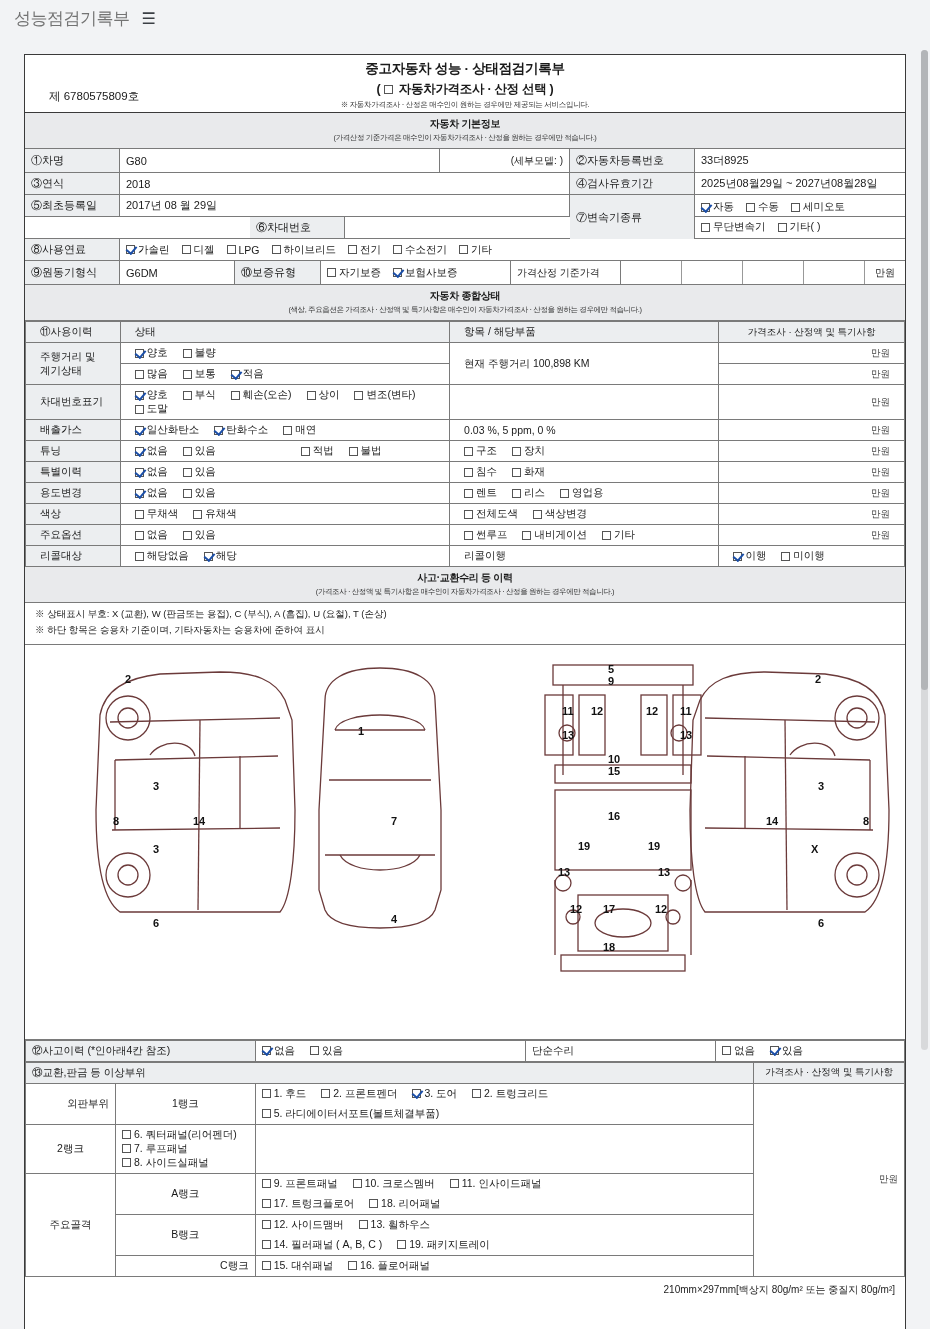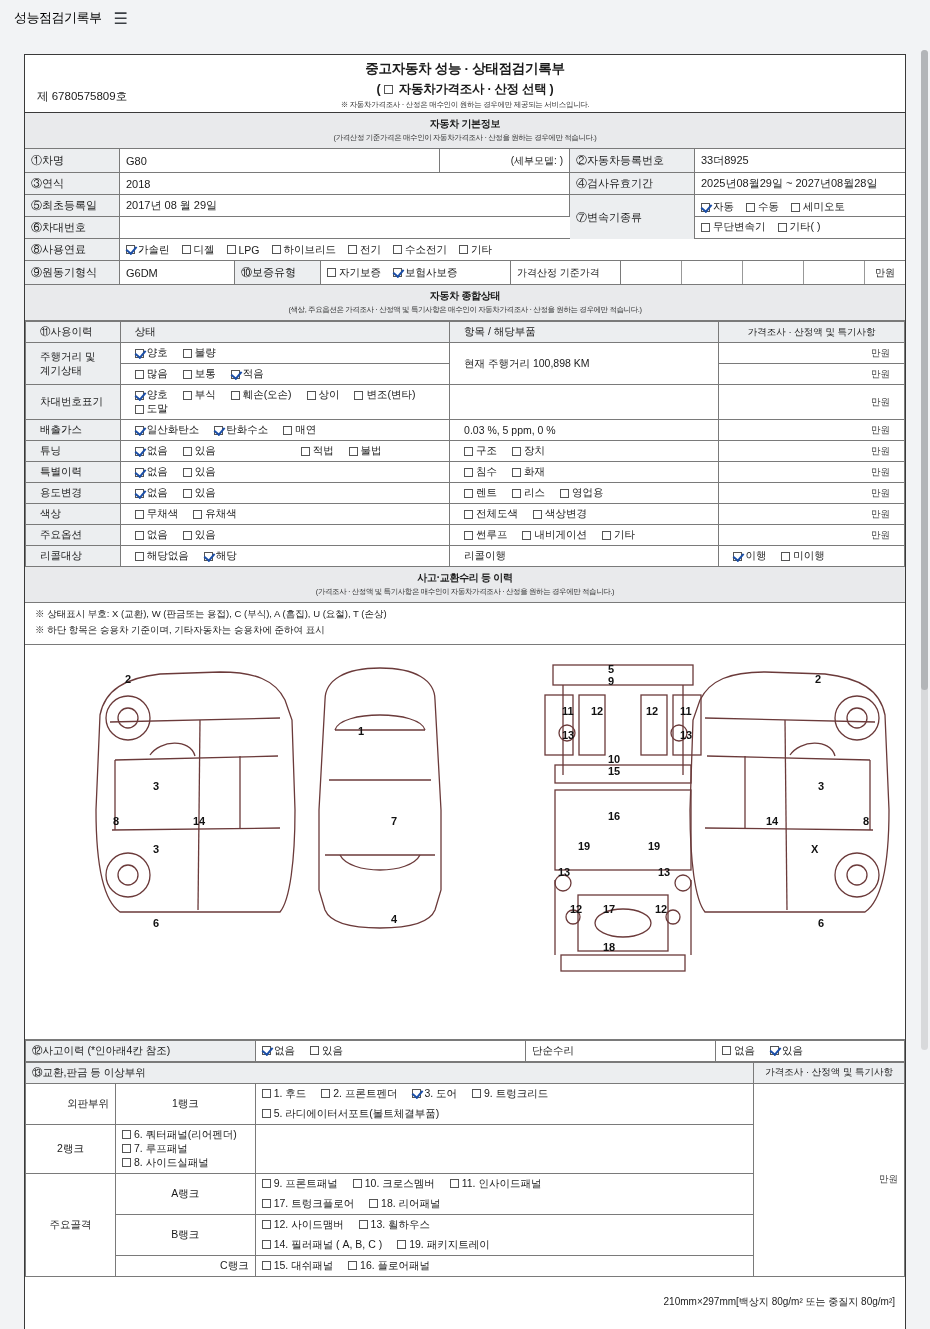--- a/index.html
+++ b/index.html
@@ -10,38 +10,38 @@
     font-family:"Liberation Sans", sans-serif;
     color:#1a1a1a;
     font-size:11px;
     overflow:hidden;
   }
   
   .topbar {
     height:36px; display:flex; align-items:center;
     padding:0 14px; gap:12px; background:#f2f3f5;
   }
-  .topbar .title { font-size:13px; color:#000000; letter-spacing:-0.5px; }
+  .topbar .title { font-size:17px; color:#737373; letter-spacing:-0.5px; }
   .hamburger { font-size:16px; color:#3b3f44; cursor:pointer; }
 
   
   .sheet {
     position:absolute; left:24px; top:54px;
     width:882px; height:1315px;
     background:#ffffff;
     border:1px solid #3a3a3a;
     overflow:hidden;
   }
   .row { display:flex; }
-  .bb { border-bottom:1px solid #7a7a7a; }
+  .bb { border-bottom:1px solid #7a7a7a;justify-content:center; }
   .br { border-right:1px solid #7a7a7a; }
 
   
   .doc-head { position:relative; height:58px; border-bottom:1px solid #3a3a3a; }
-  .doc-no { position:absolute; left:12px; top:34px; font-size:11.5px; }
+  .doc-no { position:absolute; left:24px; top:34px; font-size:11.5px; }
   .doc-title { text-align:center; padding-top:5px; font-size:13.5px; font-weight:bold; letter-spacing:-0.3px;}
   .doc-sub { text-align:center; font-size:12.5px; font-weight:bold; margin-top:3px; letter-spacing:-0.3px;}
   .doc-note { text-align:center; font-size:7.5px; color:#333; margin-top:2px; letter-spacing:-0.3px;}
 
   
   .band { background:#e9eaec; border-bottom:1px solid #7a7a7a; text-align:center; padding:4px 0 5px; }
   .band .t { font-size:10px; font-weight:bold; letter-spacing:-0.3px; }
   .band .s { font-size:7.5px; color:#333; margin-top:2px; letter-spacing:-0.4px;}
 
   .cellpad { padding:3px 6px; display:flex; align-items:center; }
@@ -66,21 +66,21 @@
 
   
   .diagram { height:395px; border-bottom:1px solid #7a7a7a; position:relative; background:#fff; }
   .notes { font-size:9.5px; padding:4px 10px 0; line-height:1.5; }
 
   
   table.bt2 { width:100%; border-collapse:collapse; }
   table.bt2 td { border:1px solid #7a7a7a; padding:3px 6px; font-size:10.5px; }
   table.bt2 td.lab { background:#eceef0; }
 
-  .footnote { text-align:right; font-size:10px; padding:18px 10px 0; color:#222; }
+  .footnote { text-align:right; font-size:10px; padding:6px 10px 0; color:#222; }
 
   
   .scroll {
     position:absolute; right:2px; top:50px; width:7px; height:1000px;
     background:#d8d9db; border-radius:4px;
   }
   .scroll .thumb { position:absolute; top:0; left:0; width:7px; height:640px; background:#b3b5b8; border-radius:4px;}
   svg text { font-family:"Liberation Sans", sans-serif; font-size:11px; font-weight:bold; fill:#111; }
 </style>
 </head>
@@ -657,21 +657,21 @@
         <span class="opt">
               <span class="cb"></span>
               <span>2. 프론트펜더</span>
             </span>
         <span class="opt">
               <span class="cb on"></span>
               <span>3. 도어</span>
             </span>
         <span class="opt">
               <span class="cb"></span>
-              <span>9. 트렁크리드</span>
+              <span>2. 트렁크리드</span>
             </span>
       </td>
       <td rowspan="8" style="text-align:right;vertical-align:middle;font-size:9.5px;color:#444">만원</td>
     </tr>
     <tr>
       <td style="border-top:none">
         <span class="opt">
               <span class="cb"></span>
               <span>5. 라디에이터서포트(볼트체결부품)</span>
             </span>

